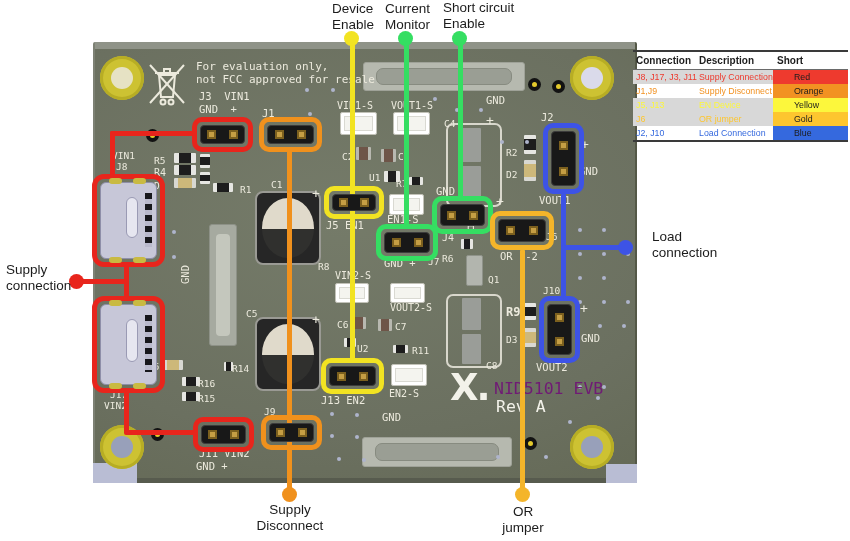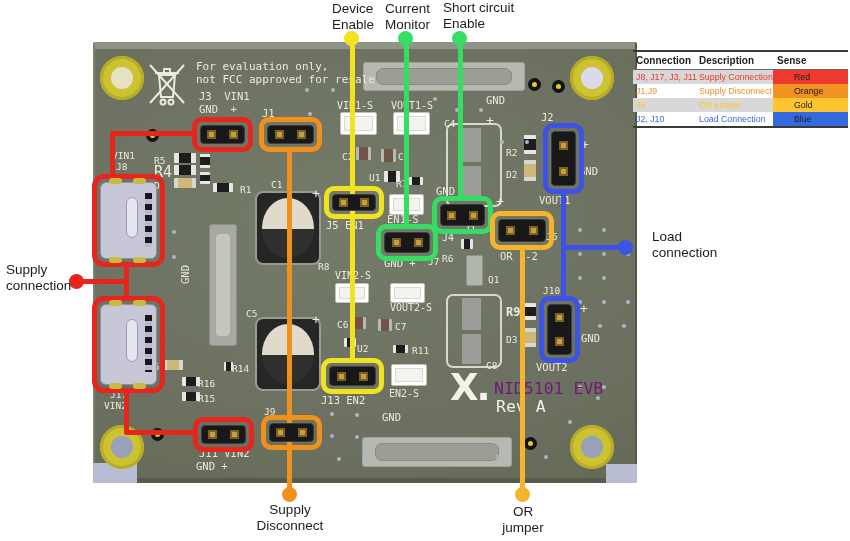--- a/index.html
+++ b/index.html
@@ -258,21 +258,21 @@
   <span class="silk" style="left: 196px; top: 61px; font-size: 11px;">For evaluation only,</span>
       <span class="silk" style="left: 196px; top: 74px; font-size: 11px;">not FCC approved for resale</span>
       <span class="silk" style="left: 199px; top: 91px;">J3  VIN1</span>
       <span class="silk" style="left: 199px; top: 104px;">GND  +</span>
       <span class="silk" style="left: 262px; top: 108px;">J1</span>
       <span class="silk" style="left: 337px; top: 100px; font-size: 10px;">VIN1-S</span>
       <span class="silk" style="left: 391px; top: 100px; font-size: 10px;">VOUT1-S</span>
       <span class="silk" style="left: 486px; top: 95px;">GND</span>
       <span class="silk" style="left: 541px; top: 112px;">J2</span>
       <span class="silk" style="left: 154px; top: 155px; font-size: 9.5px;">R5</span>
-      <span class="silk" style="left: 154px; top: 167px; font-size: 15px;">R4</span>
+      <span class="silk" style="left: 154px; top: 167px; font-size: 10px;">R4</span>
       <span class="silk" style="left: 154px; top: 180px; font-size: 9.5px;">D1</span>
       <span class="silk" style="left: 112px; top: 150px; font-size: 9.5px;">VIN1</span>
       <span class="silk" style="left: 116px; top: 161px; font-size: 9.5px;">J8</span>
       <span class="silk" style="left: 240px; top: 184px; font-size: 9.5px;">R1</span>
       <span class="silk" style="left: 271px; top: 179px; font-size: 9.5px;">C1</span>
       <span class="silk" style="left: 312px; top: 188px; font-size: 13px;">+</span>
       <span class="silk" style="left: 342px; top: 151px; font-size: 9.5px;">C2</span>
       <span class="silk" style="left: 398px; top: 151px; font-size: 9.5px;">C3</span>
       <span class="silk" style="left: 369px; top: 172px; font-size: 9.5px;">U1</span>
       <span class="silk" style="left: 396px; top: 178px; font-size: 9.5px;">R7</span>
@@ -477,38 +477,45 @@
   </div>
   <div class="clabel" id="lbl-load">
     <span>Load</span>
     <span>connection</span>
   </div>
 
   <div class="legend">
     <div class="lhead">
       <div class="lh conn">Connection</div>
       <div class="lh desc">Description</div>
-      <div class="lh colr">Sense</div>
+      <div class="lh colr">Short</div>
     </div>
     <div>
 
     <div class="lrow shade" style="color: rgb(238, 58, 46);">
           <div class="lc conn">J8, J17, J3, J11</div>
           <div class="lc desc">Supply Connection</div>
           <div class="lc colr">
             <span>Red</span>
           </div>
         </div>
         <div class="lrow" style="color: rgb(242, 146, 34);">
           <div class="lc conn">J1,J9</div>
           <div class="lc desc">Supply Disconnect</div>
           <div class="lc colr">
             <span>Orange</span>
           </div>
         </div>
+        <div class="lrow shade" style="color: rgb(252, 247, 60);">
+          <div class="lc conn">J5, J13</div>
+          <div class="lc desc">EN Device</div>
+          <div class="lc colr">
+            <span>Yellow</span>
+          </div>
+        </div>
         <div class="lrow shade" style="color: rgb(253, 198, 47);">
           <div class="lc conn">J6</div>
           <div class="lc desc">OR jumper</div>
           <div class="lc colr">
             <span>Gold</span>
           </div>
         </div>
         <div class="lrow" style="color: rgb(53, 105, 222);">
           <div class="lc conn">J2, J10</div>
           <div class="lc desc">Load Connection</div>

